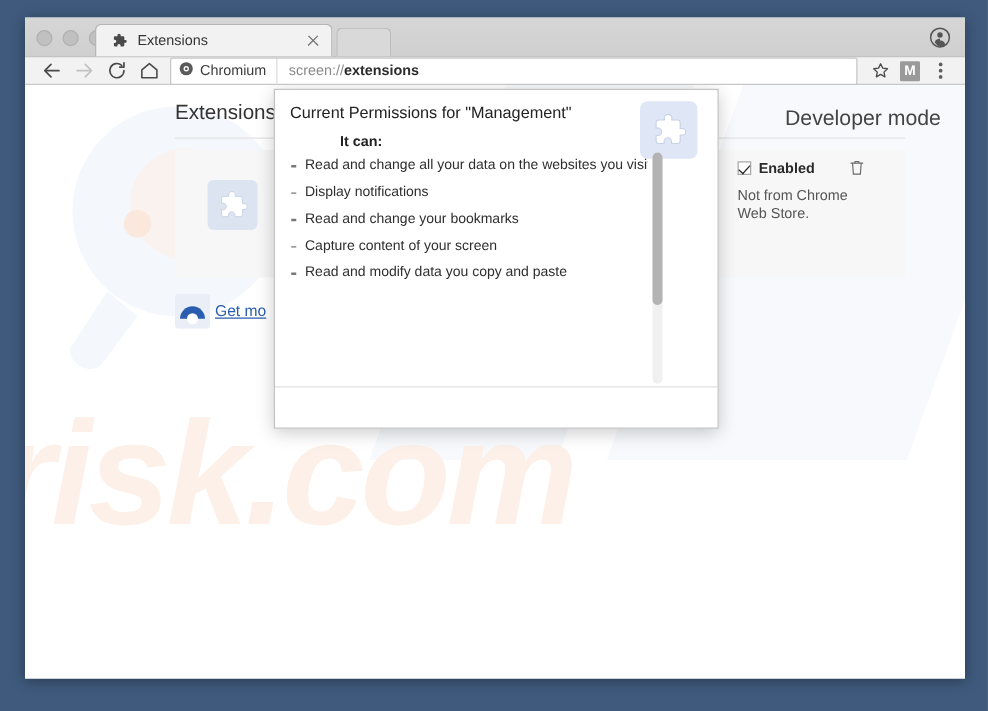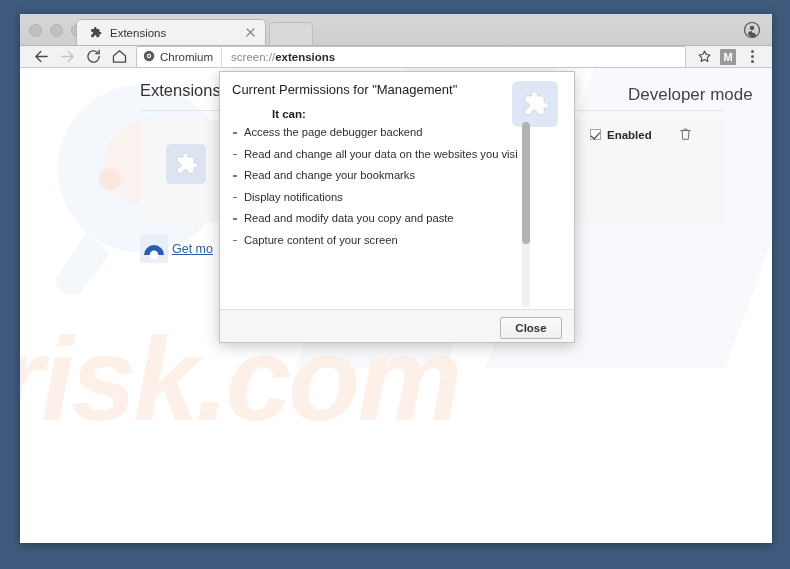--- a/index.html
+++ b/index.html
@@ -665,20 +665,21 @@
     <div id="ext-enabled-block">
       <div id="enabled-row">
         <span class="cbox checked"></span>
         <span id="enabled-label">Enabled</span>
       </div>
       <div id="trash-btn">
         <svg width="15" height="16" viewBox="0 0 24 24" aria-hidden="true">
           <path d="M4.5 6.5h15M9.5 6.5V4.3h5v2.2M6.5 6.5l1 14h9l1-14" fill="none" stroke="#6a6a6a" stroke-width="1.5" stroke-linecap="round" stroke-linejoin="round"></path>
         </svg>
       </div>
+      <div id="not-from-store">Not from Chrome Web Store.</div>
     </div>
 
     <div id="get-more-row">
       <span id="webstore-icon">
         <svg width="28" height="28" viewBox="0 0 28 28" aria-hidden="true">
           <rect x="0" y="0" width="28" height="28" rx="3" fill="#e9eef7"></rect>
           <path d="M4 20a10 10 0 0 1 20 0z" fill="#2a5db0"></path>
           <circle cx="14" cy="20" r="4.4" fill="#ffffff"></circle>
         </svg>
       </span>
@@ -691,33 +692,29 @@
       <div id="perm-puzzle">
         <svg width="30" height="30" viewBox="0 0 24 24" aria-hidden="true">
           <path fill="#ffffff" stroke="#c7d1e6" stroke-width="0.7" d="M20.5 11h-1.2V7.2c0-.9-.7-1.6-1.6-1.6H14V4.4c0-1.3-1.1-2.4-2.4-2.4S9.2 3.1 9.2 4.4v1.2H5.5c-.9 0-1.6.7-1.6 1.6v3.5h1.2c1.3 0 2.4 1.1 2.4 2.4S6.4 15.5 5.1 15.5H3.9V19c0 .9.7 1.6 1.6 1.6H9v-1.2c0-1.3 1.1-2.4 2.4-2.4s2.4 1.1 2.4 2.4v1.2h3.9c.9 0 1.6-.7 1.6-1.6v-3.7h1.2c1.3 0 2.4-1.1 2.4-2.4S21.8 11 20.5 11z"></path>
         </svg>
       </div>
 
       <div id="perm-itcan">It can:</div>
 
       <div id="perm-list-wrap">
         <ul id="perm-list">
-            <li>Access the page debugger backend</li>
             <li>Read and change all your data on the websites you visit</li>
+            <li>Display notifications</li>
             <li>Read and change your bookmarks</li>
-            <li>Display notifications</li>
+            <li>Capture content of your screen</li>
             <li>Read and modify data you copy and paste</li>
-            <li>Capture content of your screen</li>
           </ul>
       </div>
 
       <div id="perm-scrollbar-track">
         <div id="perm-scrollbar-thumb"></div>
       </div>
 
       <div id="perm-divider"></div>
-      <div id="perm-footer">
-        <button id="close-button">Close</button>
-      </div>
     </div>
 
   </div>
 </div>
 
 </body></html>

